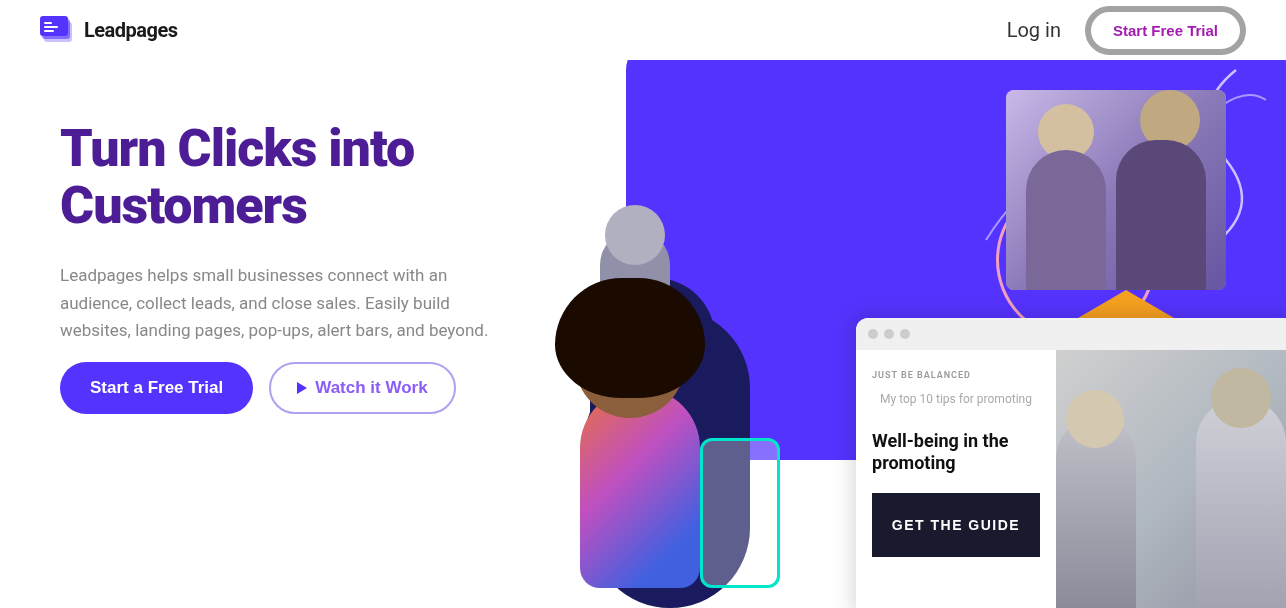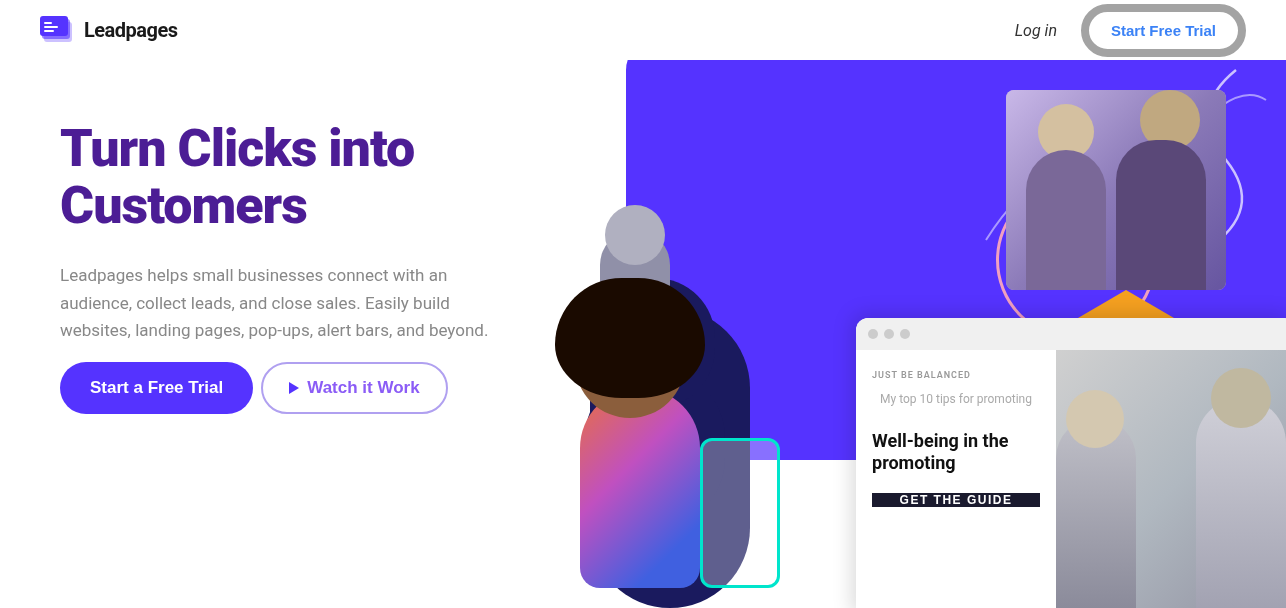--- a/index.html
+++ b/index.html
@@ -51,27 +51,26 @@
     }
     .nav-right {
       margin-left: auto;
       display: flex;
       align-items: center;
       gap: 24px;
     }
     .login-link {
       text-decoration: none;
       color: #333;
-      font-size: 16px;
-      font-style: italic;
+      font-size: 20px;
     }
     .trial-btn {
       background: transparent;
-      border: 8px solid #a3a3a3;
-      color: #3b82f6;
+      border: 6px solid #a3a3a3;
+      color: #a21caf;
       padding: 10px 22px;
       border-radius: 30px;
       font-size: 15px;
       font-weight: 600;
       cursor: pointer;
       white-space: nowrap;
     }
 
     
     .hero {
@@ -99,21 +98,21 @@
     }
     .hero-subtitle {
       font-size: 17px;
       color: #888;
       line-height: 1.6;
       max-width: 460px;
       margin-bottom: 18px;
     }
     .hero-buttons {
       display: flex;
-      gap: 8px;
+      gap: 16px;
     }
     .btn-primary {
       background: #5533ff;
       color: #fff;
       border: none;
       padding: 16px 30px;
       border-radius: 30px;
       font-size: 17px;
       font-weight: 600;
       cursor: pointer;
@@ -381,24 +380,24 @@
     .browser-heading {
       font-size: 18px;
       font-weight: 700;
       color: #111;
       line-height: 1.2;
       margin-bottom: 20px;
     }
     .browser-cta-btn {
       background: #1a1a2e;
       color: #fff;
-      font-size: 12px;
+      font-size: 14px;
       font-weight: 700;
       letter-spacing: 1.5px;
-      padding: 0 12px;
+      padding: 24px 12px;
       text-transform: uppercase;
       cursor: pointer;
       border: none;
       display: block;
       width: 100%;
       text-align: center;
     }
     .browser-right-panel {
       flex: 1;
       background: #e8e8e8;

